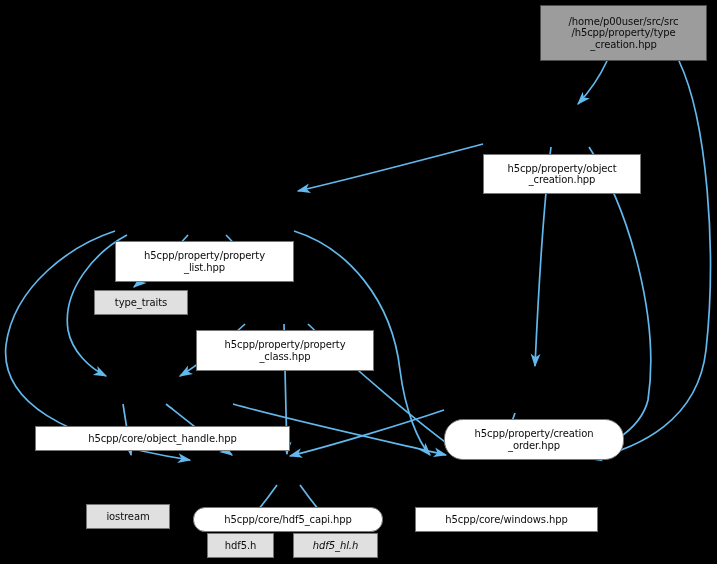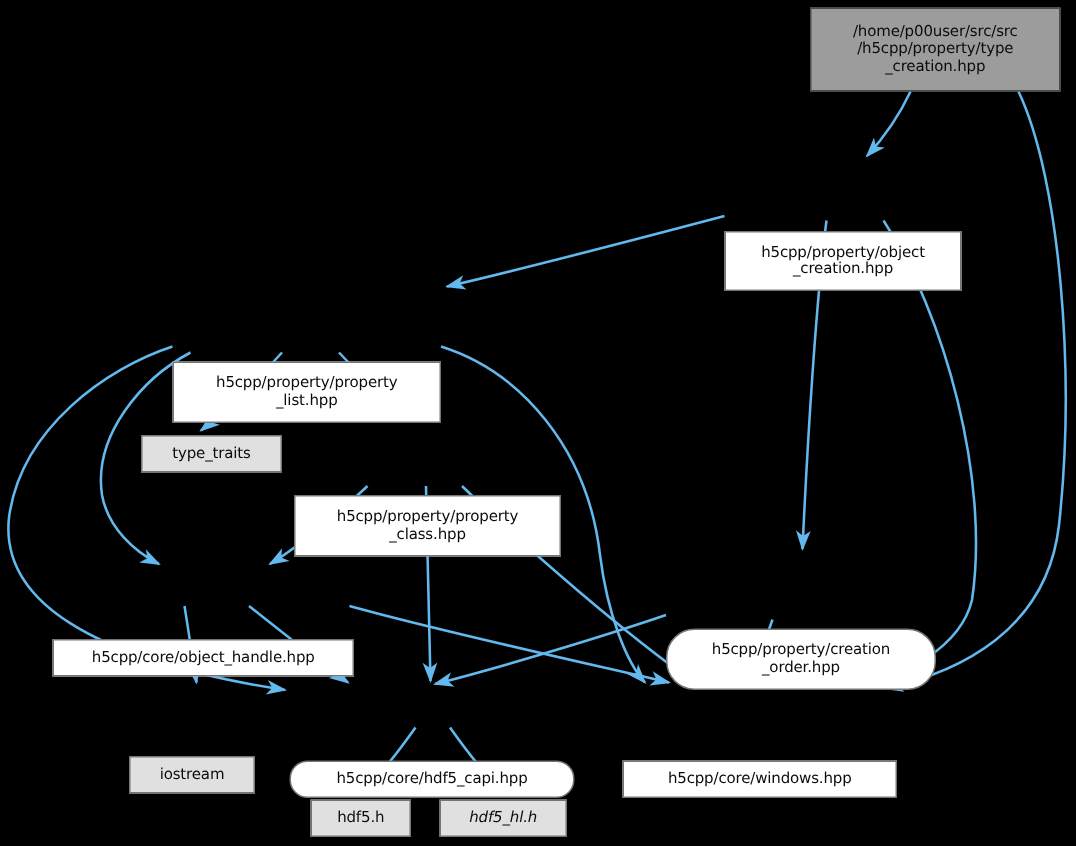--- a/index.html
+++ b/index.html
@@ -84,21 +84,21 @@
         <span class="lbl">h5cpp/property/property
 _list.hpp</span>
       </div>
       <div class="node n-gray" style="left: 78px; top: 290px; width: 94px; height: 25px; margin-left: 16px;">
         <span class="lbl">type_traits</span>
       </div>
       <div class="node n-white" style="left: 196px; top: 283px; width: 178px; height: 41px;">
         <span class="lbl">h5cpp/property/property
 _class.hpp</span>
       </div>
-      <div class="node n-white" style="left: 35px; top: 379px; width: 201px; height: 25px;">
+      <div class="node n-white" style="left: 35px; top: 379px; width: 255px; height: 25px;">
         <span class="lbl">h5cpp/core/object_handle.hpp</span>
       </div>
       <div class="node n-white" style="left: 444px; top: 372px; width: 180px; height: 41px; border-radius: 19px;">
         <span class="lbl">h5cpp/property/creation
 _order.hpp</span>
       </div>
       <div class="node n-gray" style="left: 86px; top: 460px; width: 84px; height: 25px; margin-top: 44px;">
         <span class="lbl">iostream</span>
       </div>
       <div class="node n-white" style="left: 193px; top: 460px; width: 190px; height: 25px; border-radius: 12px;">

